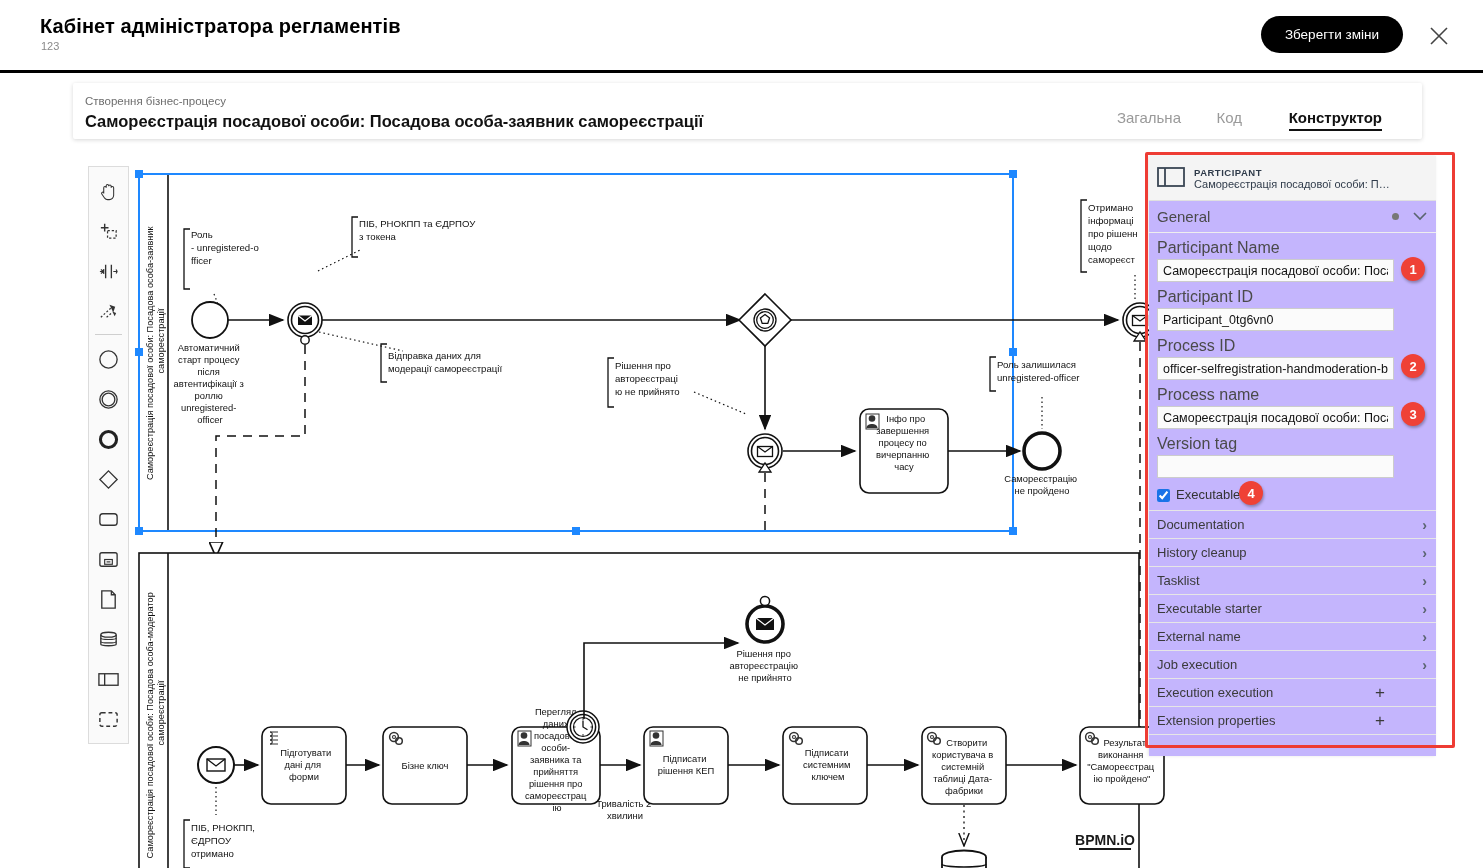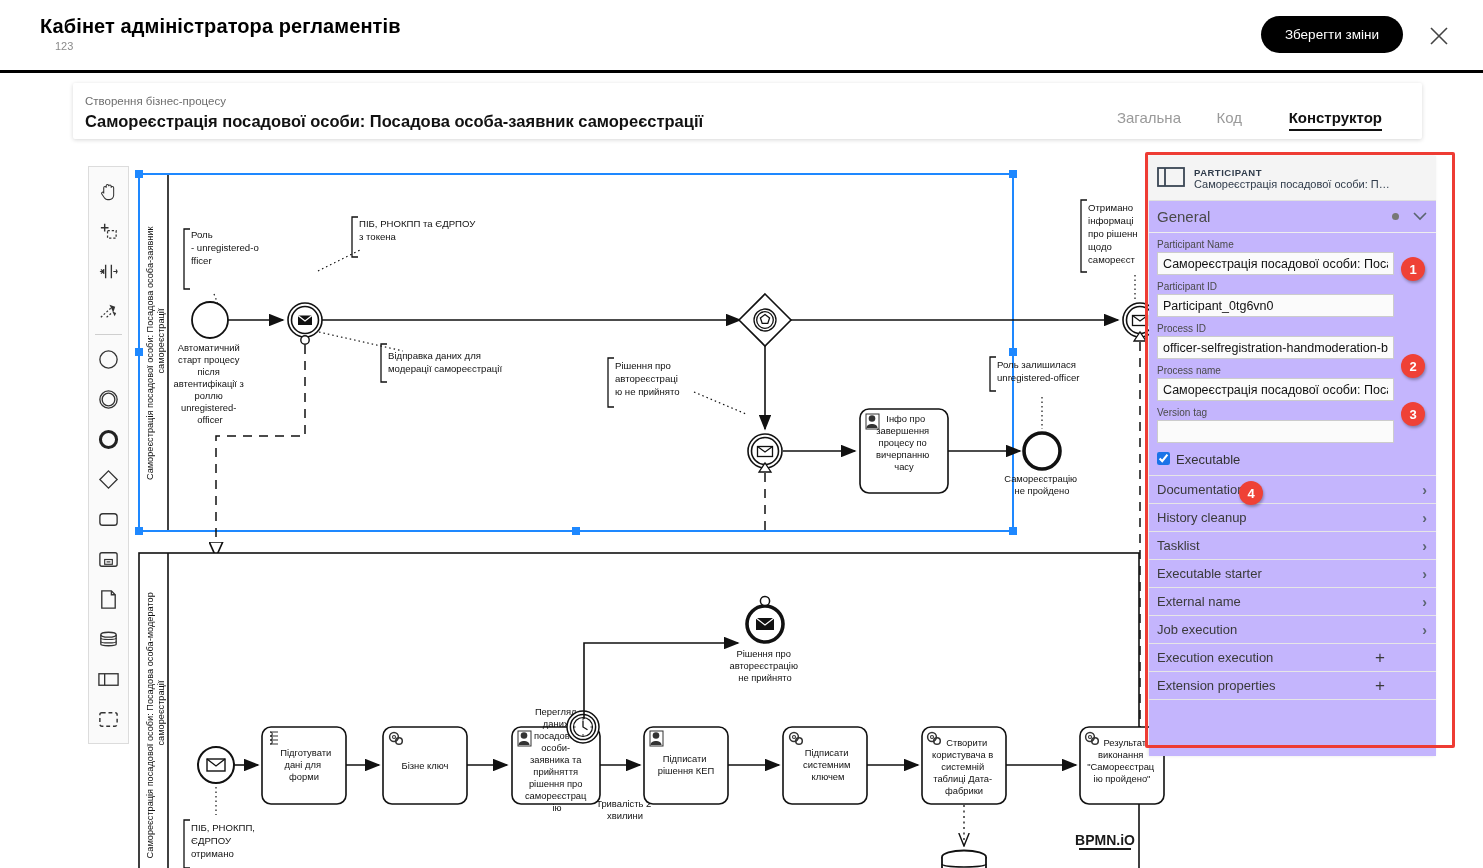--- a/index.html
+++ b/index.html
@@ -11,21 +11,21 @@
     overflow:hidden;
     position:relative;
   }
 
   
   #appbar {
     position:absolute; left:0; top:0; width:1483px; height:73px;
     background:#fff; border-bottom:3px solid #000;
   }
   #app-title { position:absolute; left:40px; top:15px; font-size:20px; font-weight:700; color:#000; letter-spacing:.1px; }
-  #app-sub   { position:absolute; left:55px; top:40px; font-size:11px; color:#8a8a8a; }
+  #app-sub   { position:absolute; left:41px; top:40px; font-size:11px; color:#8a8a8a; }
   #save-btn {
     position:absolute; right:80px; top:16px; height:37px; padding:0 24px;
     background:#000; color:#fff; border:none; border-radius:19px;
     font-size:13.5px; font-weight:400; font-family:"Liberation Sans", sans-serif; cursor:pointer;
     display:flex; align-items:center; justify-content:center;
   }
   #close-btn {
     position:absolute; right:30px; top:22px; width:28px; height:28px; cursor:pointer;
     display:flex; align-items:center; justify-content:center;
   }
@@ -82,27 +82,27 @@
   #props-header .ph-txt { margin-left:9px; overflow:hidden; }
   .ph-kicker { font-size:9.5px; font-weight:700; letter-spacing:.5px; color:#2f3b4a; }
   .ph-name { font-size:11px; color:#2f3b4a; white-space:nowrap; }
   #group-general {
     display:flex; align-items:center; height:32px; padding:0 9px 0 8px;
     border-bottom:1px solid #eee;
   }
   #group-general .gg-title { font-size:15px; color:#4a4a4a; flex:1; }
   .dot { width:7px; height:7px; background:#777; border-radius:50%; margin-right:14px; }
   .field { padding:2px 9px 0 8px; }
-  .field label { display:block; font-size:10px; color:#4a4a4a; margin:4px 0 2px 0; }
+  .field label { display:block; font-size:16px; color:#4a4a4a; margin:4px 0 2px 0; }
   .field input[type=text] {
     width:237px; height:23px; border:1px solid #ccc; background:#fbfbfb;
     font-size:12.5px; color:#111; padding:0 5px;
     font-family:"Liberation Sans", sans-serif;
   }
-  .chk-row { display:flex; align-items:flex-start; padding:9px 8px 8px 8px; }
+  .chk-row { display:flex; align-items:flex-end; padding:9px 8px 8px 8px; }
   .chk-row input { margin:0 6px 0 0; width:13px; height:13px; accent-color:#1a73e8; }
   .chk-row span { font-size:13px; color:#333; }
   .acc-row {
     display:flex; align-items:center; height:28px; padding:0 9px 0 8px;
     border-top:1px solid #e6e6e6; cursor:pointer;
   }
   .acc-row .acc-label { flex:1; font-size:13px; color:#3a3a3a; }
   .acc-row .chev { color:#5a6470; font-size:14px; font-weight:700; }
   .acc-row .plus { color:#3a3a3a; font-size:17px; margin-right:42px; }
 

